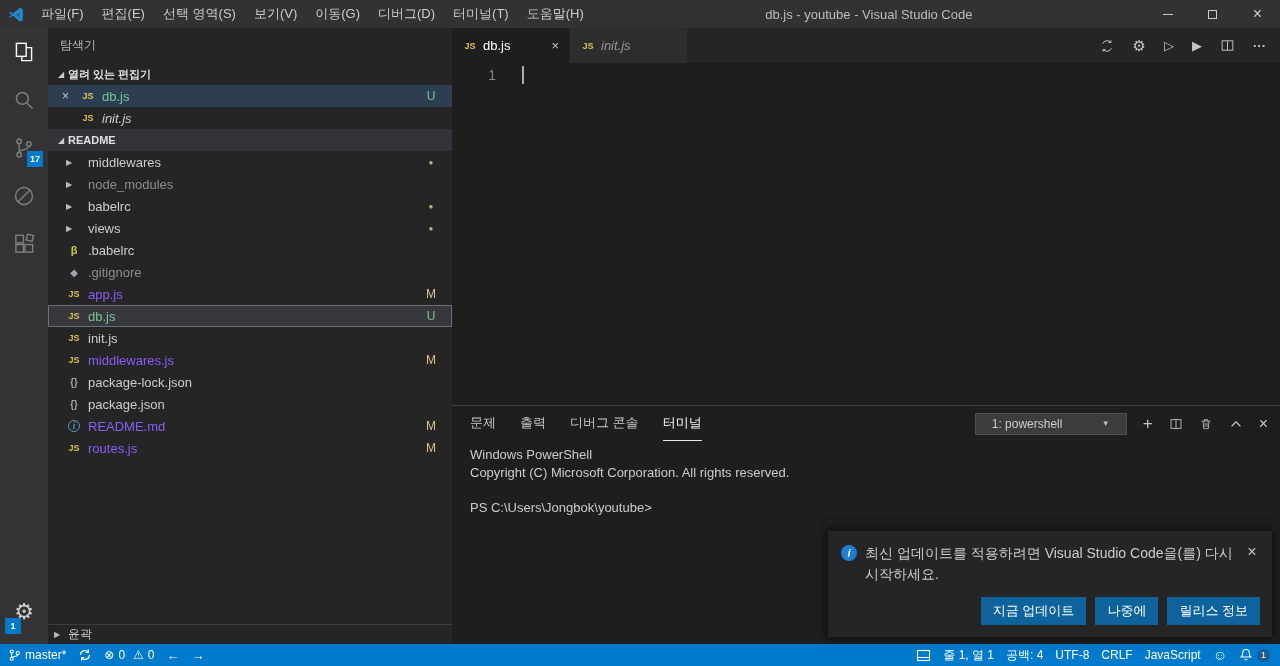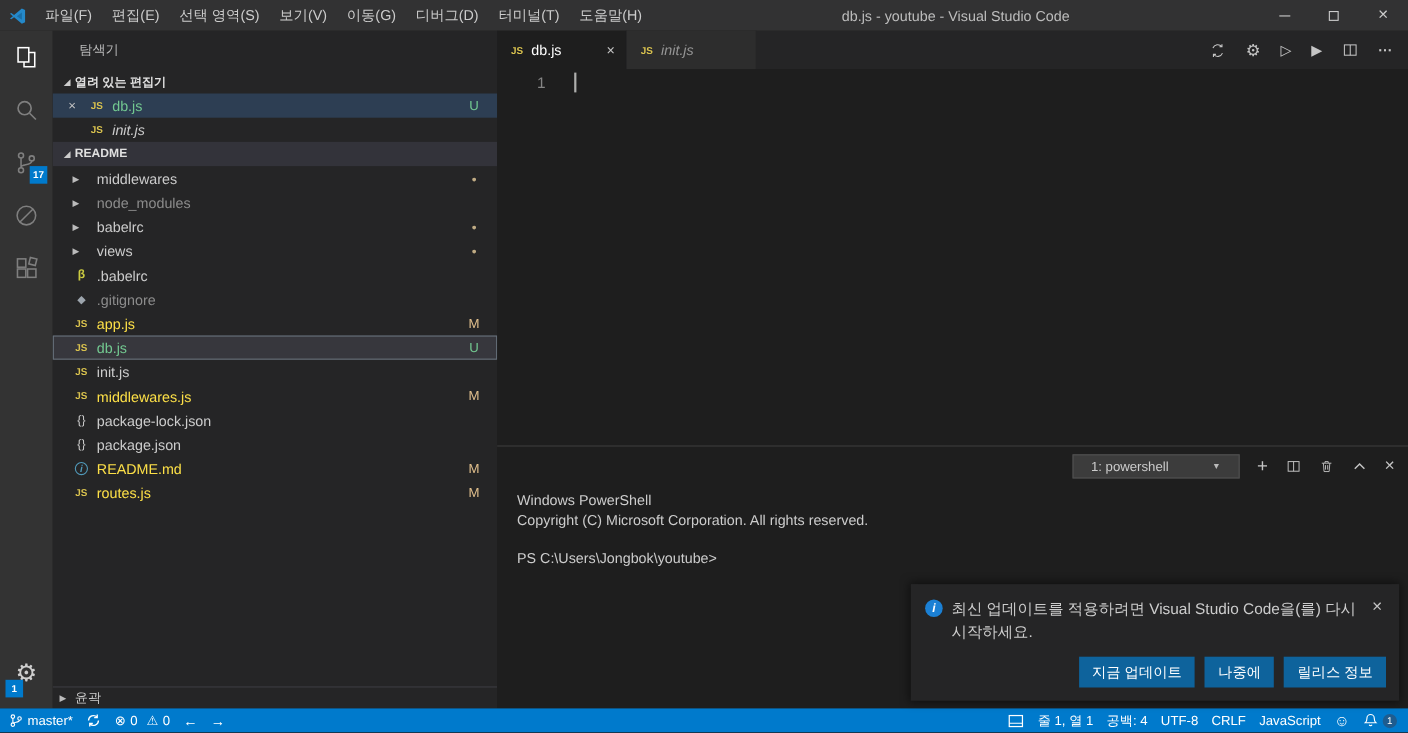--- a/index.html
+++ b/index.html
@@ -21,40 +21,40 @@
   .activitybar { width:48px; background:#333333; display:flex; flex-direction:column; align-items:center; }
   .ab-item { position:relative; width:48px; height:48px; display:flex; align-items:center; justify-content:center; color:#7f7f7f; }
   .ab-item.active { color:#ffffff; }
   .ab-badge { position:absolute; right:5px; bottom:5px; min-width:16px; height:16px; padding:0 3px; border-radius:0; background:#007acc; color:#fff; font-size:9px; line-height:16px; text-align:center; font-weight:bold; }
   .ab-bottom { margin-top:auto; margin-bottom:10px; position:relative; width:48px; height:44px; display:flex; align-items:center; justify-content:center; color:#cfcfcf; }
   .gear-glyph { font-size:22px; }
   .ab-badge.left { right:auto; left:5px; bottom:0; }
 
   
   .sidebar { width:404px; background:#252526; display:flex; flex-direction:column; font-size:13px; }
-  .sidebar-title { flex:0 0 35px; line-height:35px; padding-left:24px; font-size:12px; color:#bbbbbb; }
+  .sidebar-title { flex:0 0 35px; line-height:35px; padding-left:12px; font-size:12px; color:#bbbbbb; }
   .section-header { flex:0 0 22px; display:flex; align-items:center; font-size:11px; font-weight:bold; color:#e0e0e0; padding-left:6px; }
   .section-header .chev { width:14px; font-size:8px; color:#cccccc; text-align:center; font-weight:normal; }
   .ws-header { background:#33333a; }
   .row { flex:0 0 22px; height:22px; display:flex; align-items:center; padding:0 14px 0 18px; cursor:default; white-space:nowrap; }
   .row .name { margin-left:6px; color:#cccccc; }
   .row .spacer { flex:1; }
   .oe-row { padding-left:14px; }
   .oe-row .close-slot { width:18px; font-size:12px; color:#c5c5c5; }
   .oe-row.selected { background:#2d3e53; }
   .tree-row.tree-selected { background:#37373d; outline:1px solid #67707a; outline-offset:-1px; }
   .chev { width:16px; font-size:8px; color:#bbbbbb; text-align:left; }
   .fi { width:16px; display:inline-flex; justify-content:center; align-items:center; font-weight:bold; }
   .fi-js { color:#d9c24e; font-size:9px; }
   .fi-json { color:#cfcfcf; font-size:11px; font-weight:normal; }
   .fi-babel { color:#cbcb41; font-size:11px; }
   .fi-git { color:#9da5ad; font-size:10px; font-weight:normal; }
   .fi-md { font-size:9px; font-style:italic; color:#519aba; }
   .fi-md .circ { width:12px; height:12px; border:1px solid #519aba; border-radius:50%; display:flex; align-items:center; justify-content:center; }
-  .name.modified { color:#fde047; }
+  .name.modified { color:#8b5cf6; }
   .name.untracked { color:#73c991; }
   .name.ignored { color:#8c8c8c; }
   .badge { width:14px; text-align:center; font-size:12px; }
   .badge-m { color:#e2c08d; }
   .badge-u { color:#73c991; }
   .dot { color:#c0ab84; font-size:8px; width:14px; text-align:center; }
   .italic { font-style:italic; }
   .outline-row { margin-top:auto; flex:0 0 20px; display:flex; align-items:center; border-top:1px solid #3c3c41; font-size:12px; color:#cccccc; padding-left:6px; }
   .outline-row .chev { font-size:8px; width:14px; }
 
@@ -339,20 +339,26 @@
         </div>
       </div>
 
       <div class="editor">
         <div class="gutter">1</div>
         <div class="cursor"></div>
       </div>
 
       <div class="panel">
         <div class="panel-header">
+          <div id="panel-tabs" style="display:flex;">
+              <span class="panel-tab">문제</span>
+              <span class="panel-tab">출력</span>
+              <span class="panel-tab">디버그 콘솔</span>
+              <span class="panel-tab active">터미널</span>
+            </div>
           <div class="panel-right">
             <div class="terminal-picker">
               <span>1: powershell</span>
               <span class="dd">▼</span>
             </div>
             <span class="p-icon">
                 <span style="font-size:17px;">+</span>
               </span>
             <span class="p-icon">
               <svg width="14" height="14" viewBox="0 0 24 24" fill="none" stroke="currentColor" stroke-width="1.5">

